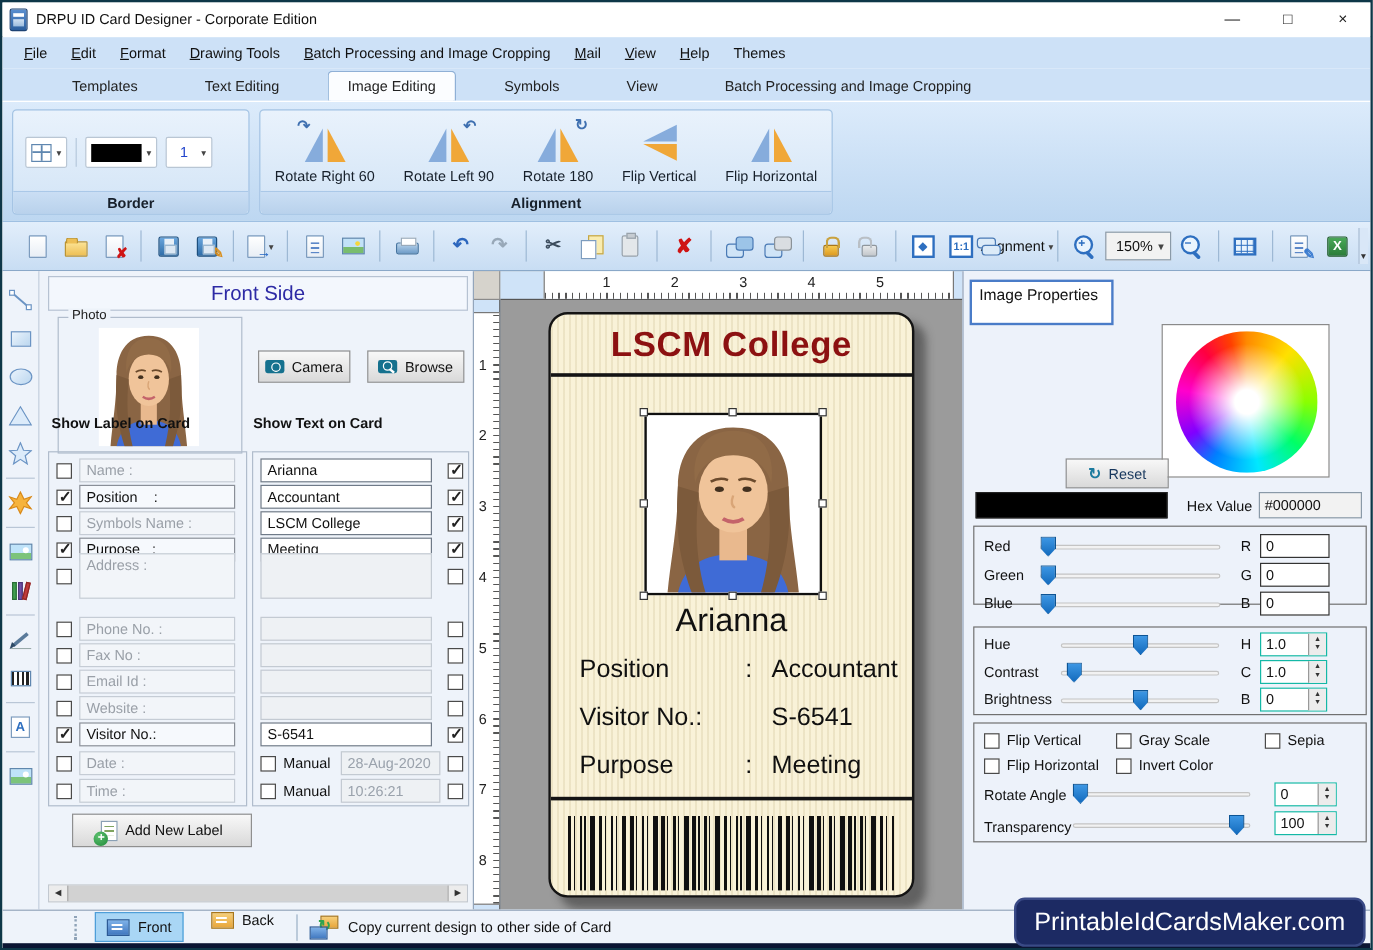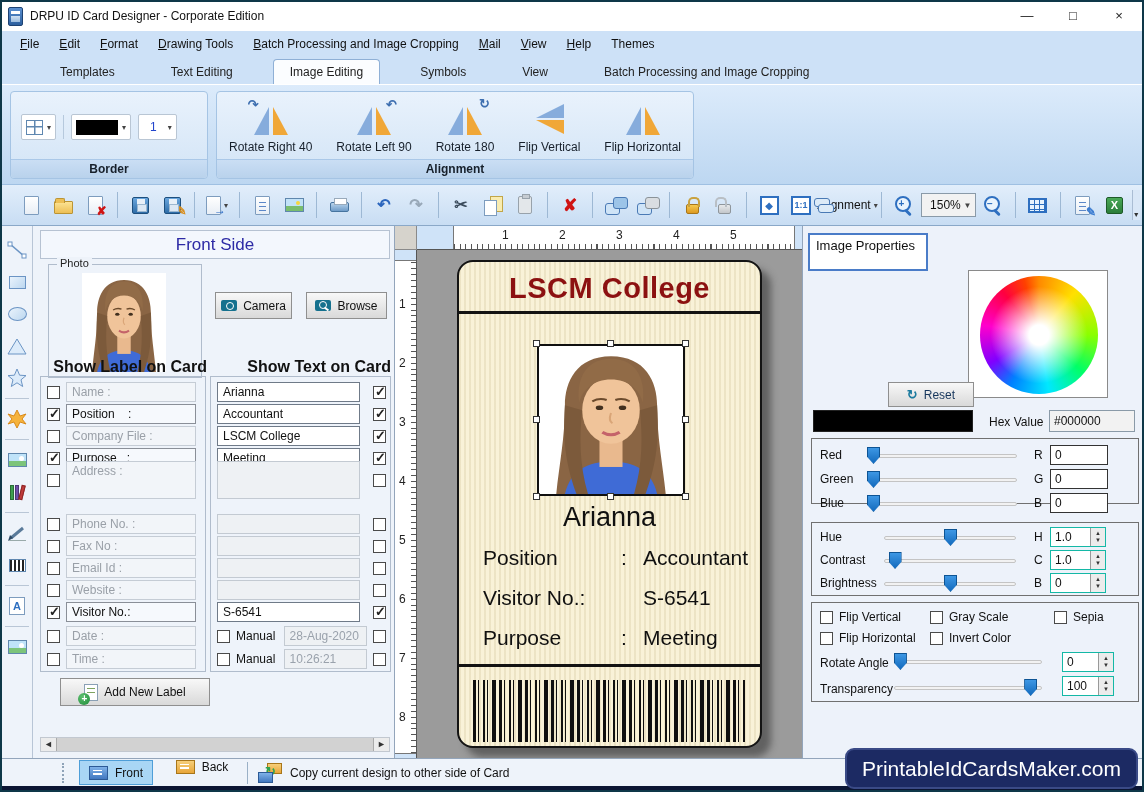--- a/index.html
+++ b/index.html
@@ -115,21 +115,21 @@
 .pg-label{position:absolute;top:-8px;left:8px;background:#eef3fa;padding:0 3px;font-size:11px;color:#222}
 .pimg{position:absolute;left:33px;top:8px;width:84px;height:99px}
 .btn{background:linear-gradient(#f8f8f8,#d9d9d9);border:1px solid #8f8f8f;font-size:12px;color:#111;display:flex;align-items:center;justify-content:center;gap:6px}
 .camera-btn{position:absolute;left:182px;top:66px;width:77px;height:27px}
 .browse-btn{position:absolute;left:273px;top:66px;width:81px;height:27px}
 .cam-ic{width:16px;height:11px;background:#15718e;border-radius:2px;position:relative;flex:none}
 .cam-ic::after{content:"";position:absolute;left:5px;top:2px;width:6px;height:6px;border:1.5px solid #fff;border-radius:50%}
 .brw-ic{width:16px;height:11px;background:#15718e;border-radius:2px;position:relative;flex:none}
 .brw-ic::after{content:"";position:absolute;left:4px;top:1px;width:6px;height:6px;border:1.5px solid #fff;border-radius:50%}
 .brw-ic::before{content:"";position:absolute;right:2px;bottom:1px;width:5px;height:2px;background:#fff;transform:rotate(40deg)}
-.col-h{position:absolute;top:132px;font-weight:bold;font-size:16px;text-align:right;color:#111}
+.col-h{position:absolute;top:120px;font-weight:bold;font-size:12px;text-align:left;color:#111}
 .labelbox{position:absolute;left:7px;top:150px;width:166px;height:296px;border:1px solid #b0bccc}
 .valuebox{position:absolute;left:177px;top:150px;width:181px;height:296px;border:1px solid #b0bccc}
 .lrow,.vrow{position:absolute;left:6px;right:4px;height:20px;display:flex;align-items:center;gap:6px}
 .cb{width:13px;height:13px;border:1px solid #4a4a4a;background:#fff;position:relative;flex:none}
 .cb[data-checked="true"]::after{content:"✓";position:absolute;left:1px;top:-3px;font-size:13px;font-weight:bold;color:#222}
 .lbox{width:130px;height:20px;border:1px solid;font-size:12px;line-height:18px;padding-left:5px;white-space:pre;overflow:hidden}
 .lbox[data-on="false"]{color:#9aa0a8;border-color:#c5ccd5;background:#f2f5f9}
 .lbox[data-on="true"]{color:#111;border-color:#8a8f98;background:#f6f9fd}
 .lbox.tall{height:38px}
 .vbox{width:143px;height:20px;border:1px solid;font-size:12px;line-height:18px;padding-left:5px;overflow:hidden;position:relative}
@@ -286,21 +286,21 @@
     <div class="rg-label">Border</div>
   </div>
   <div class="rgroup" style="left:214px;width:478px">
     <div class="abtns">
       <div class="rbtn">
         <span class="ricon">
           <span class="tri fh-b"></span>
             <span class="tri fh-o"></span>
           <span class="rarr" style="left:-2px;top:-3px">↷</span>
         </span>
-        <span class="rlbl">Rotate Right 40</span>
+        <span class="rlbl">Rotate Right 60</span>
       </div>
       <div class="rbtn">
         <span class="ricon">
           <span class="tri fh-b"></span>
             <span class="tri fh-o"></span>
           <span class="rarr" style="right:-2px;top:-3px">↶</span>
         </span>
         <span class="rlbl">Rotate Left 90</span>
       </div>
       <div class="rbtn">
@@ -535,21 +535,21 @@
     <div class="lrow" style="top:5px">
       <span class="cb" data-checked="false"></span>
       <span class="lbox" data-on="false">Name :</span>
     </div>
     <div class="lrow" style="top:27px">
       <span class="cb" data-checked="true"></span>
       <span class="lbox" data-on="true">Position    :</span>
     </div>
     <div class="lrow" style="top:49px">
       <span class="cb" data-checked="false"></span>
-      <span class="lbox" data-on="false">Company File :</span>
+      <span class="lbox" data-on="false">Symbols Name :</span>
     </div>
     <div class="lrow" style="top:71px">
       <span class="cb" data-checked="true"></span>
       <span class="lbox" data-on="true">Purpose   :</span>
     </div>
     <div class="lrow" style="top:93px">
       <span class="cb" data-checked="false"></span>
       <span class="lbox tall" data-on="false">Address :</span>
     </div>
     <div class="lrow" style="top:137px">

